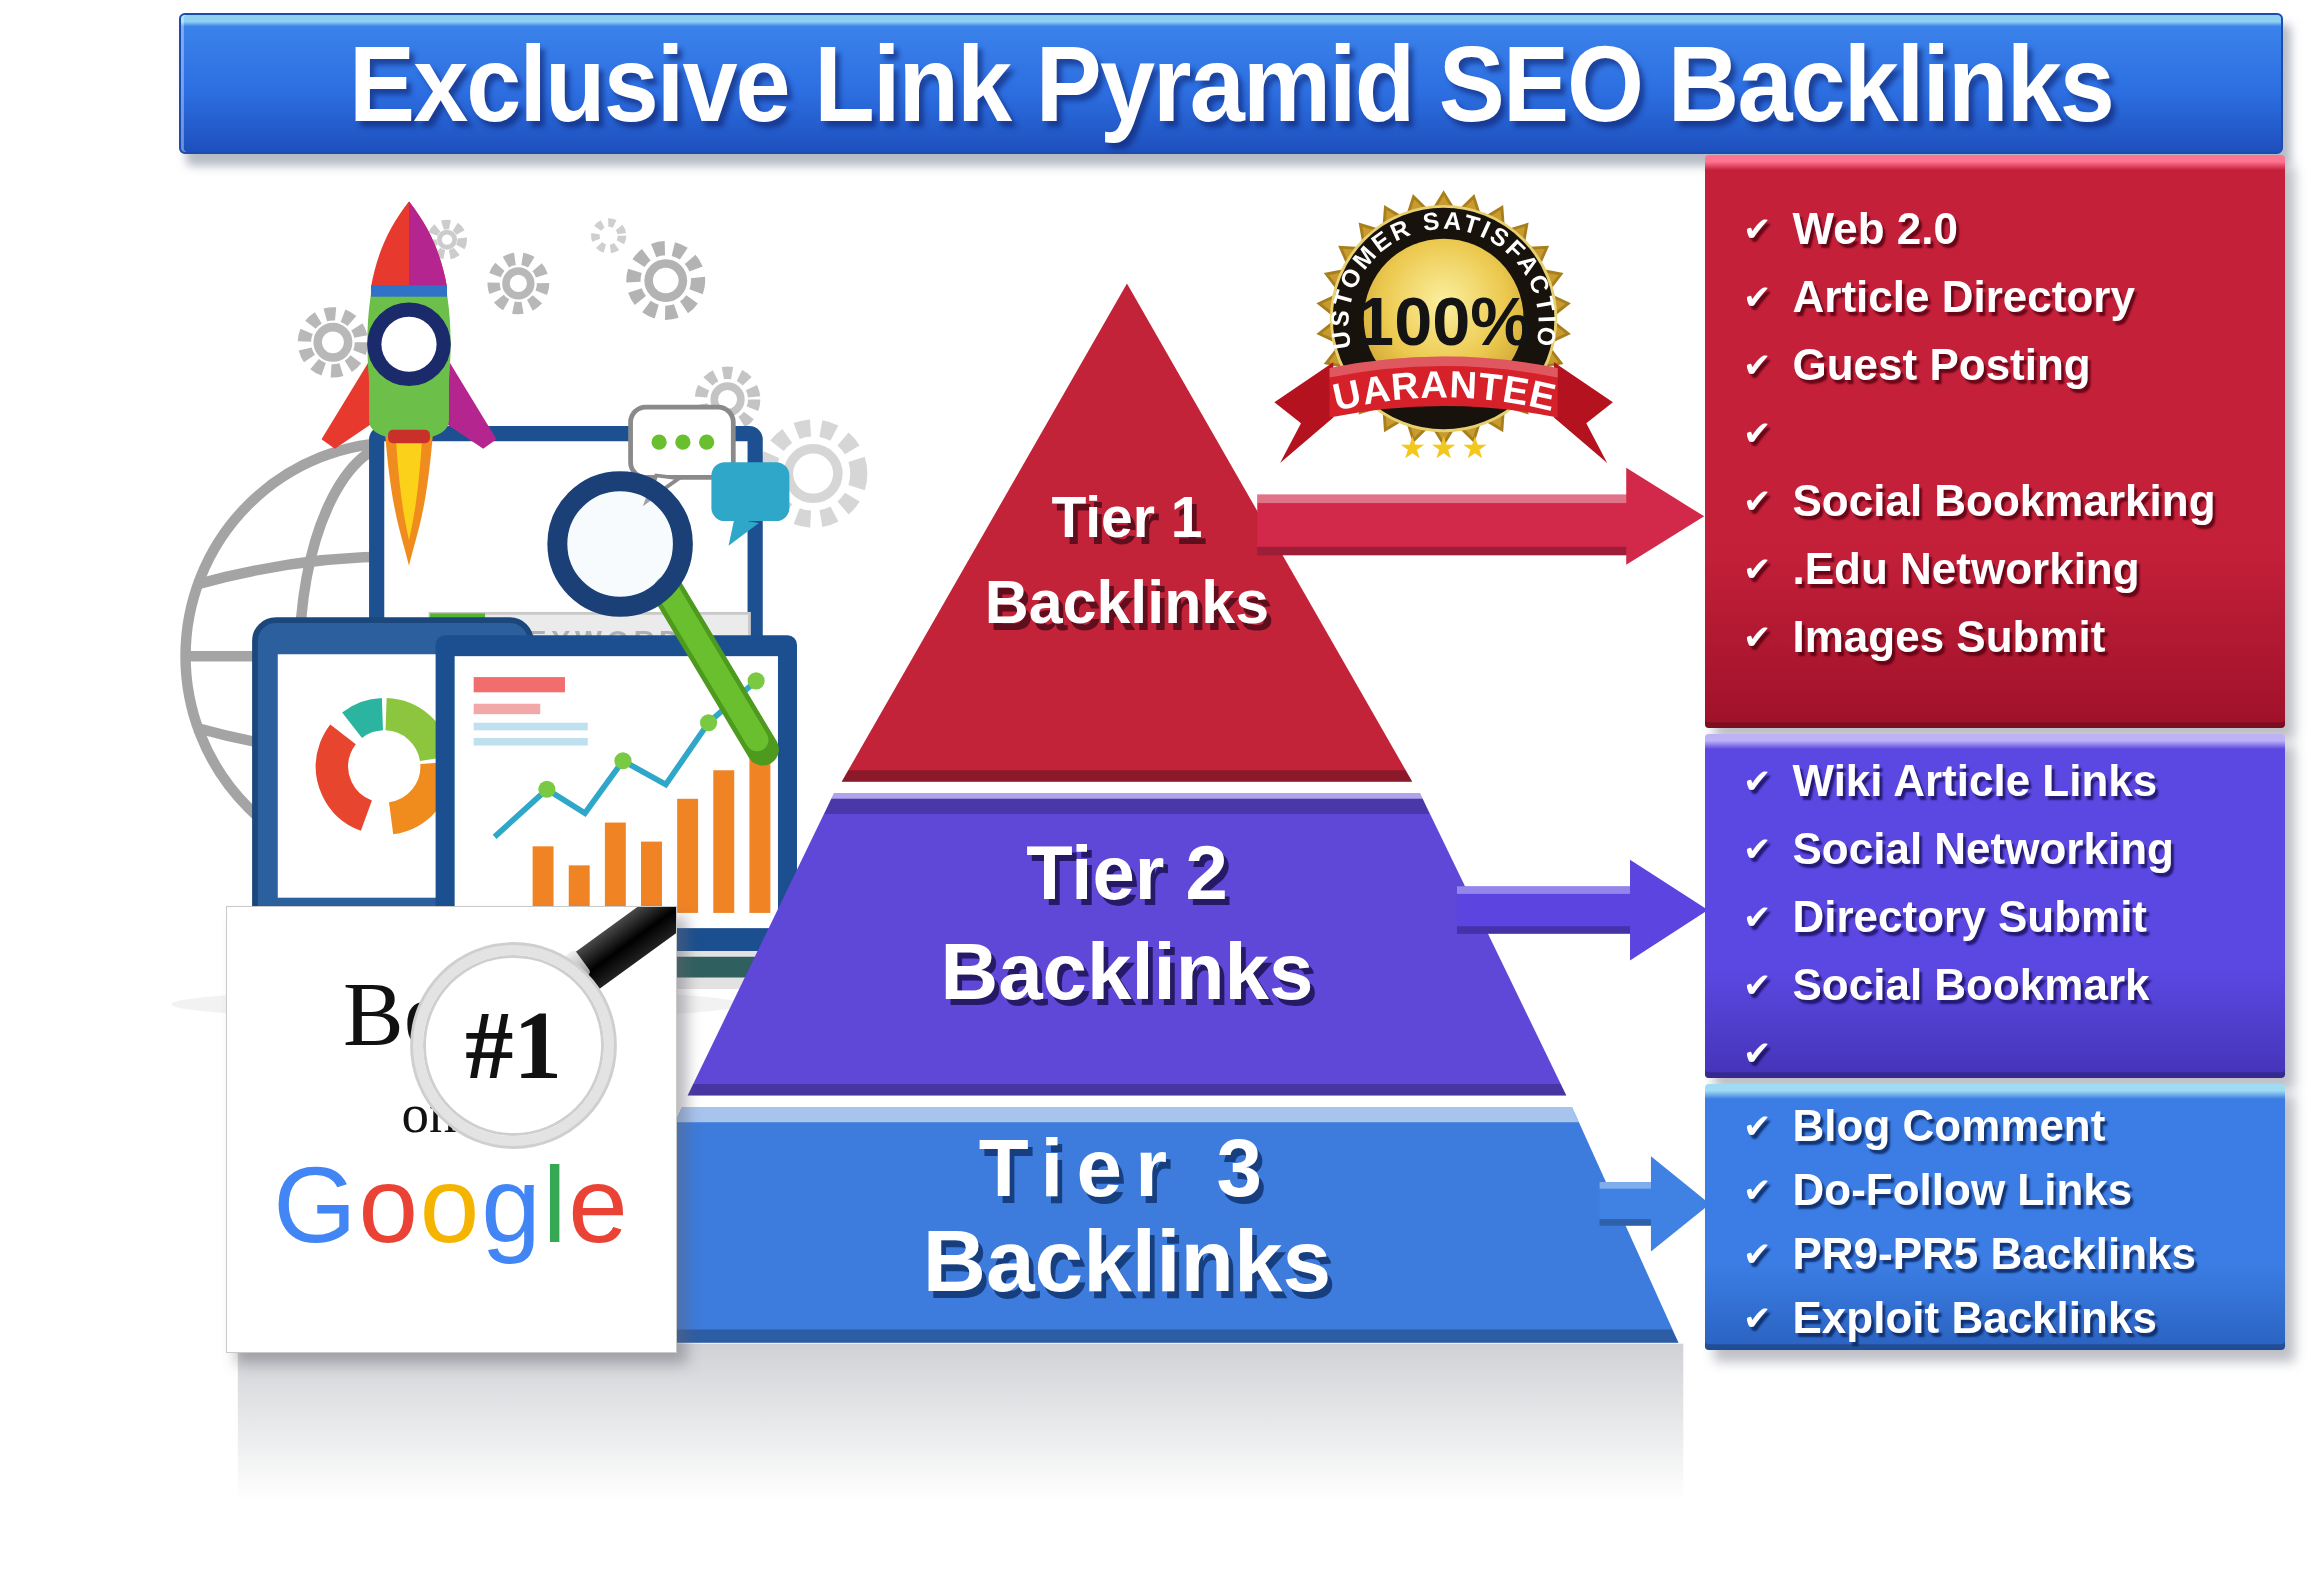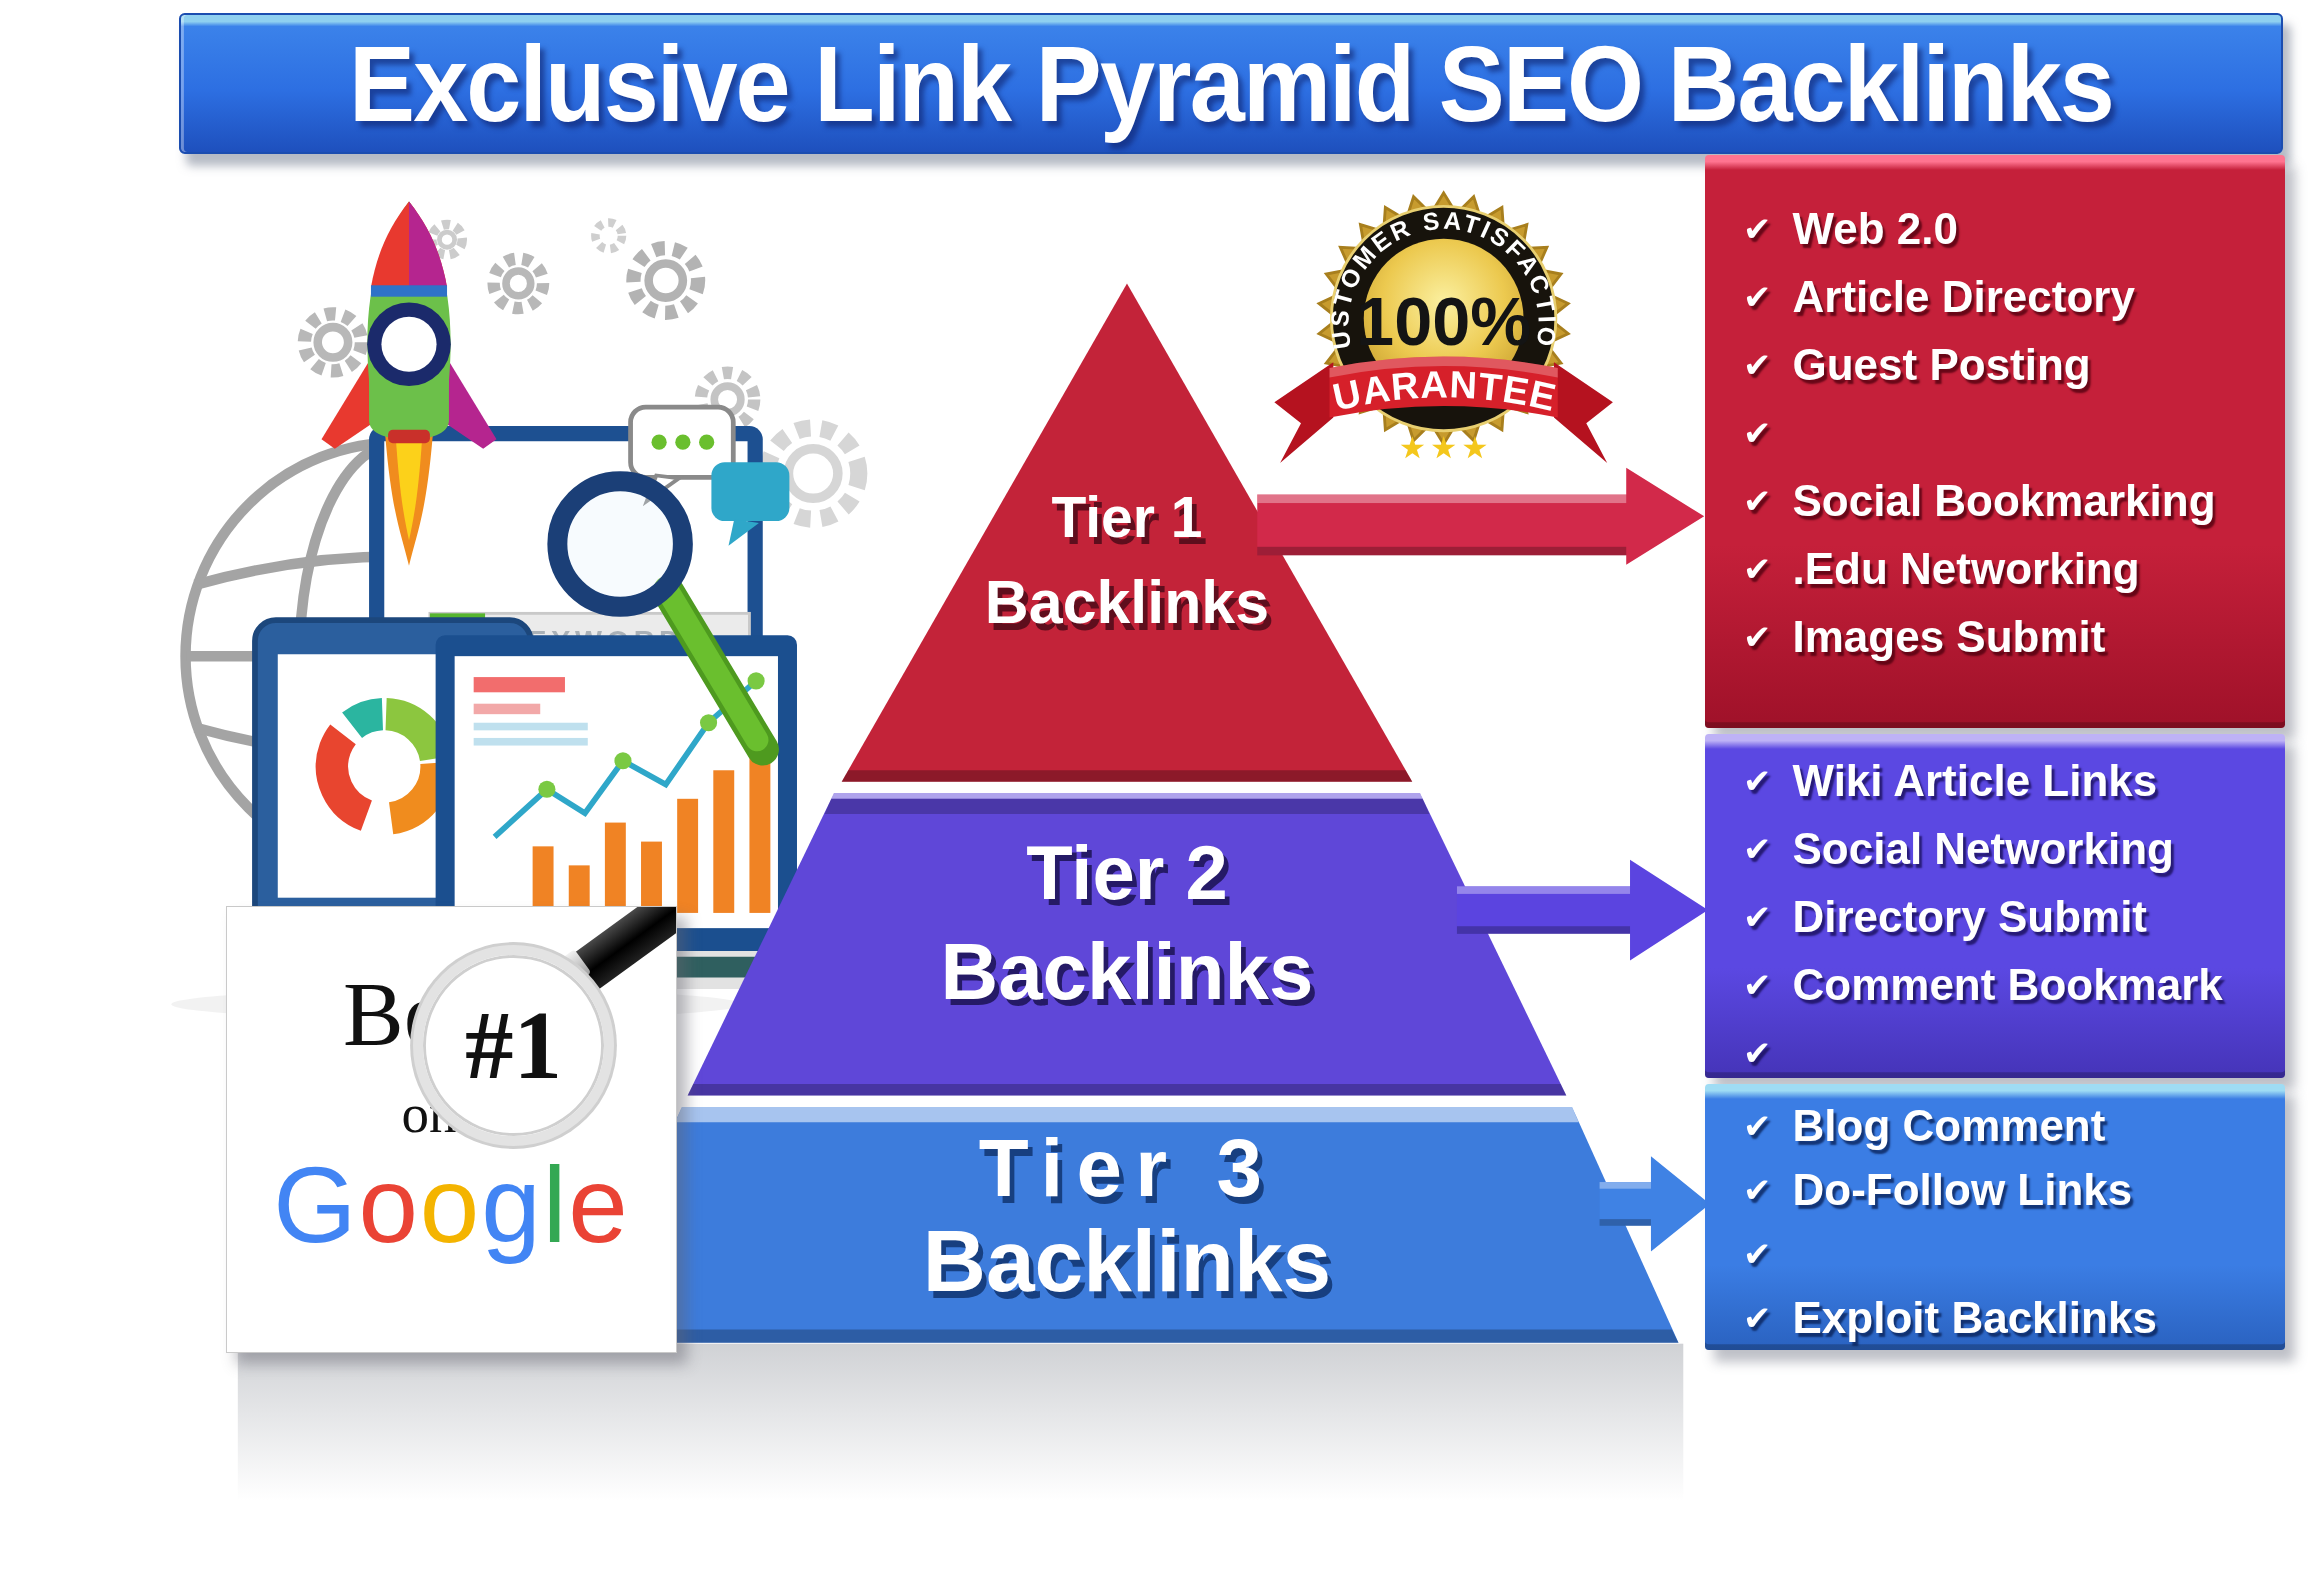--- a/index.html
+++ b/index.html
@@ -376,39 +376,40 @@
         <li>
           <span class="chk">✔</span>
           <span>Social Networking</span>
         </li>
         <li>
           <span class="chk">✔</span>
           <span>Directory Submit</span>
         </li>
         <li>
           <span class="chk">✔</span>
-          <span>Comment Bookmark</span>
+          <span>Social Bookmark</span>
         </li>
         <li>
           <span class="chk">✔</span>
         </li>
       </ul>
   </div>
   <div class="panel panel-blue" style="background: linear-gradient(rgb(159, 220, 244) 0px, rgb(159, 220, 244) 6.7px, rgb(59, 125, 228) 15px, rgb(59, 125, 228) 68%, rgb(42, 98, 192) 100%);">
     <ul>
         <li>
           <span class="chk">✔</span>
           <span>Blog Comment</span>
         </li>
         <li>
           <span class="chk">✔</span>
           <span>Do-Follow Links</span>
         </li>
         <li>
           <span class="chk">✔</span>
+          <span>PR9-PR5 Backlinks</span>
         </li>
         <li>
           <span class="chk">✔</span>
           <span>Exploit Backlinks</span>
         </li>
       </ul>
   </div>
 
   <div class="gcard">
     <div class="handle"></div>

